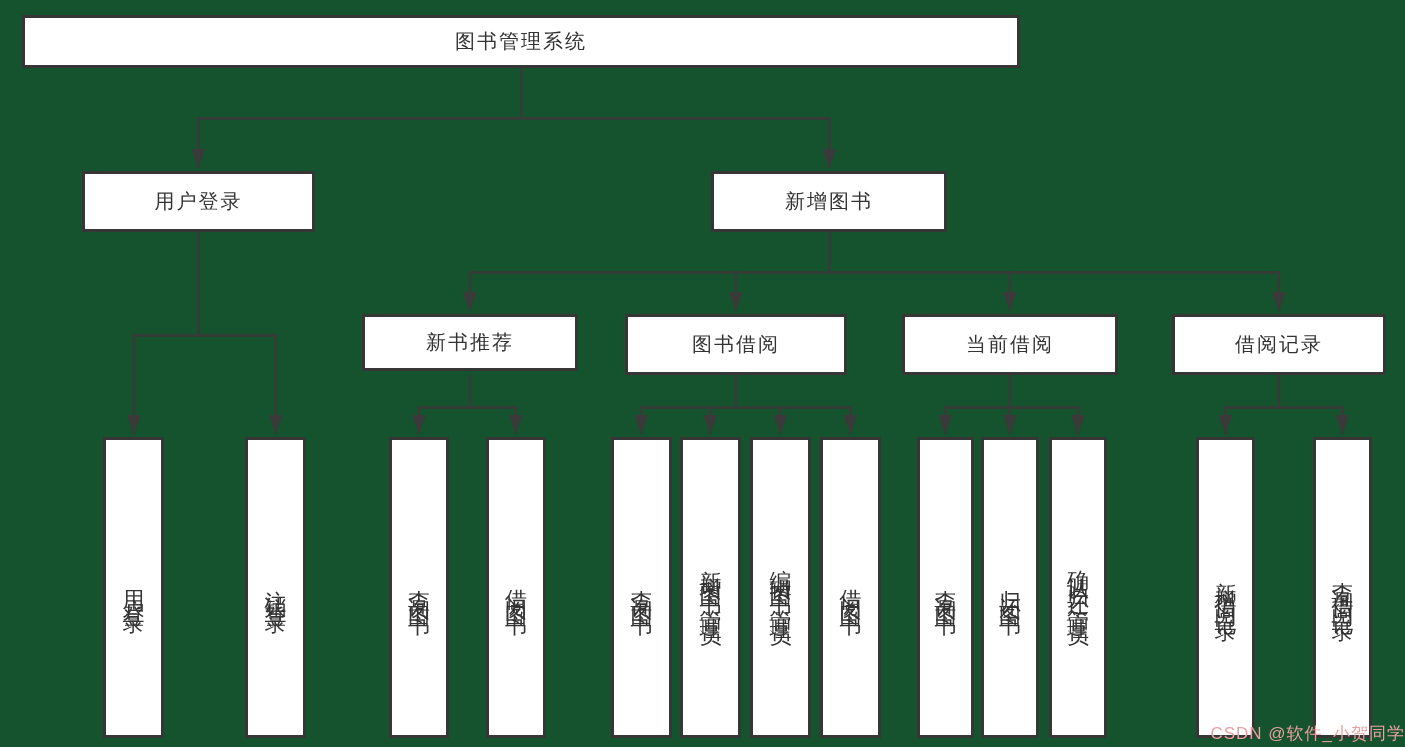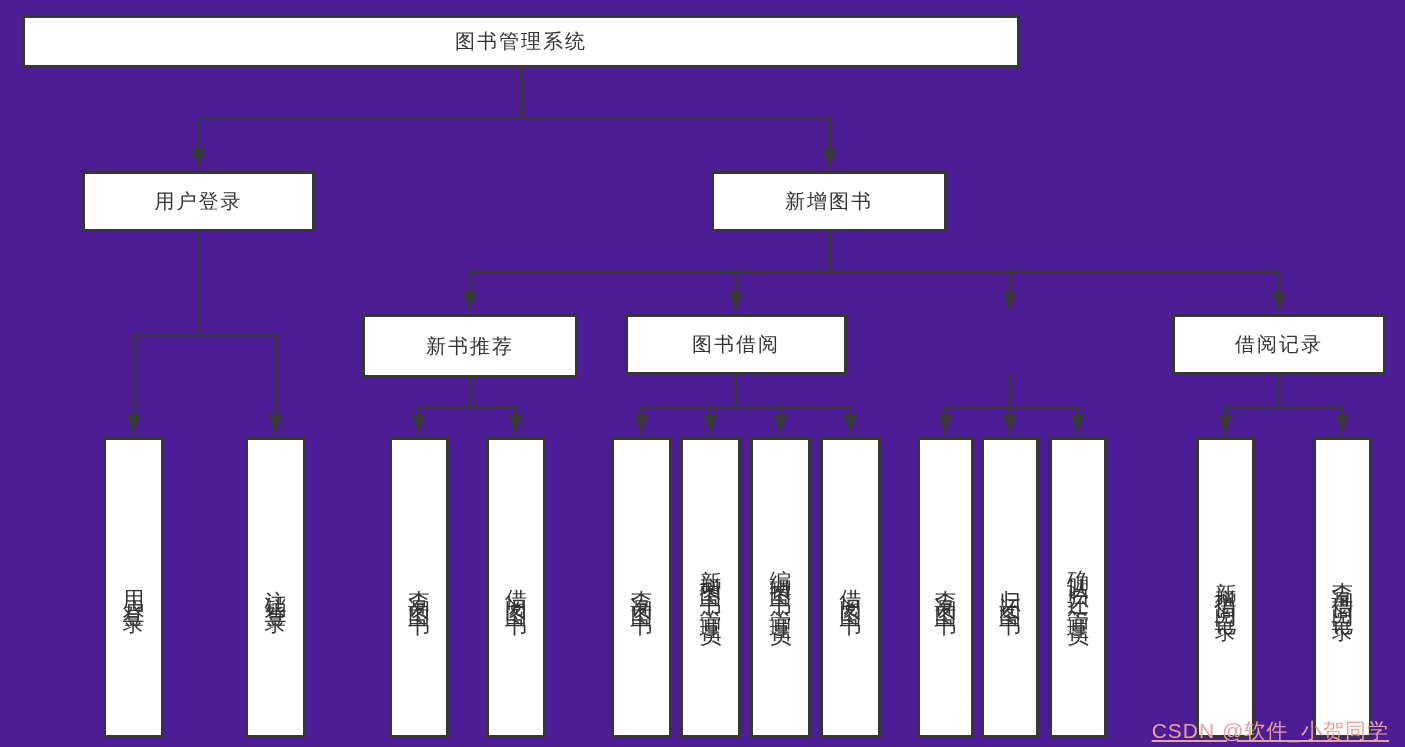--- a/index.html
+++ b/index.html
@@ -1,19 +1,19 @@
 <!DOCTYPE html>
 <html><head>
 <meta charset="utf-8">
 <style>
   html,body{margin:0;padding:0;background:#ffffff;}
   #stage{
     position:relative;
     width:1405px;height:747px;
-    background:#4c1d95;
+    background:#14532d;
     font-family:"Liberation Sans", sans-serif;
     overflow:hidden;
   }
   #connectors{position:absolute;left:0;top:0;width:1405px;height:747px;}
   .box{
     position:absolute;
     box-sizing:border-box;
     border:3px solid #363636;
     background:#ffffff;
     display:flex;align-items:center;justify-content:center;
@@ -34,27 +34,26 @@
   .leaf .vtext{
     writing-mode:vertical-rl;
     text-orientation:mixed;
     font-size:22px;
     letter-spacing:8px;
     line-height:1;
     white-space:nowrap;
   }
   #watermark{
     position:absolute;
-    right:16px;bottom:2px;
-    font-size:21px;
+    right:0;bottom:2px;
+    font-size:17px;
     letter-spacing:1px;
     color:#e8a0a0;
     z-index:3;
     white-space:nowrap;
-    text-decoration:underline;
   }
 </style>
 </head>
 <body>
 
 <div id="stage">
 
   <svg id="connectors" viewBox="0 0 1405 747" xmlns="http://www.w3.org/2000/svg">
     <defs>
       <marker id="arrowhead" viewBox="0 0 19 14" refX="19" refY="7" markerWidth="19" markerHeight="14" markerUnits="userSpaceOnUse" orient="auto">
@@ -102,25 +101,28 @@
     <span>图书管理系统</span>
   </div>
 
   <div class="box" style="left:82px;top:171px;width:233px;height:61px;">
     <span>用户登录</span>
   </div>
   <div class="box" style="left:711px;top:171px;width:236px;height:61px;">
     <span>新增图书</span>
   </div>
 
-  <div class="box" style="left:362px;top:314px;width:216px;height:64px;">
+  <div class="box" style="left:362px;top:314px;width:216px;height:57px;">
     <span>新书推荐</span>
   </div>
   <div class="box" style="left:625px;top:314px;width:222px;height:61px;text-align:center;">
     <span>图书借阅</span>
+  </div>
+  <div class="box" style="left:902px;top:314px;width:216px;height:61px;">
+    <span>当前借阅</span>
   </div>
   <div class="box" style="left:1172px;top:314px;width:214px;height:61px;">
     <span>借阅记录</span>
   </div>
 
   <div class="leaf" style="left:103px;top:437px;width:61px;height:301px;">
     <span class="vtext">用户登录</span>
   </div>
   <div class="leaf" style="left:245px;top:437px;width:61px;height:301px;">
     <span class="vtext">注销登录</span>

